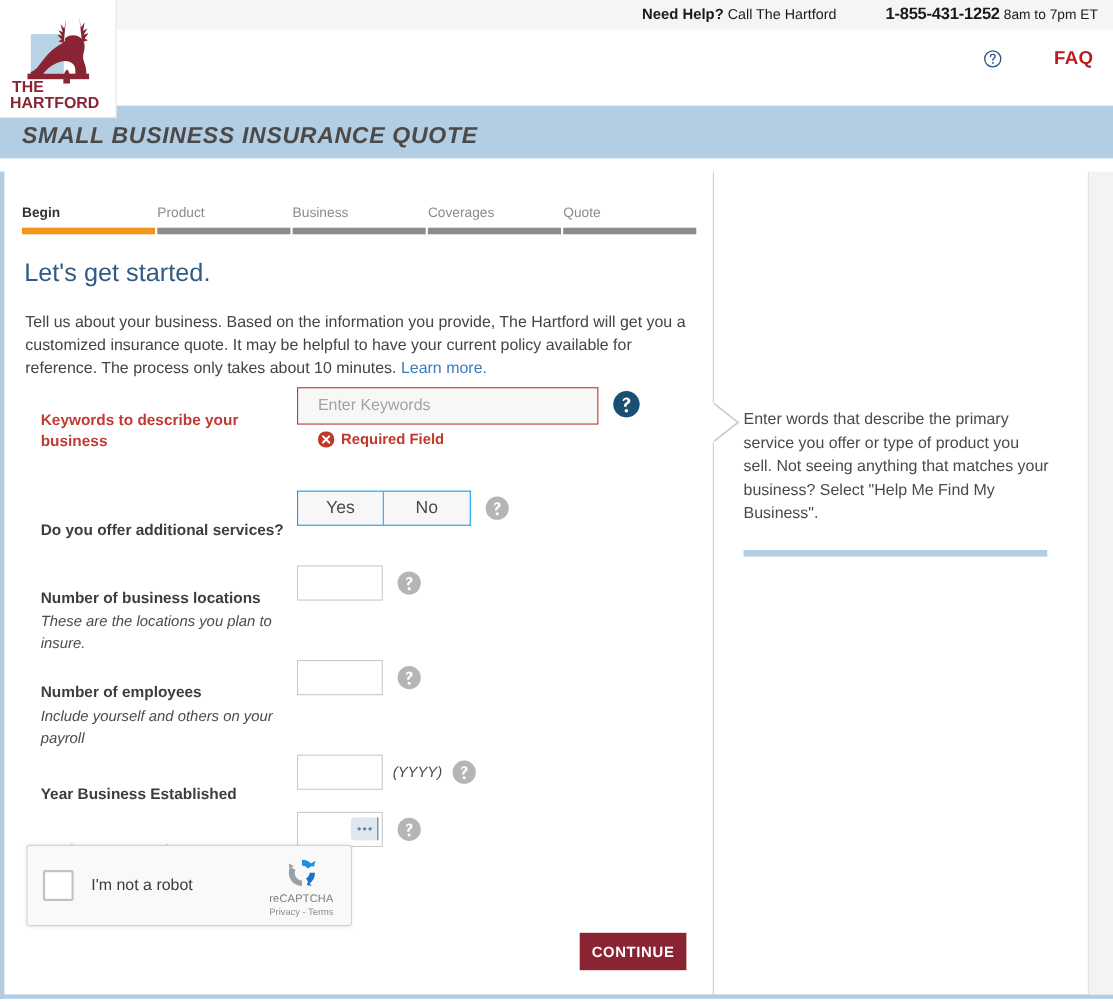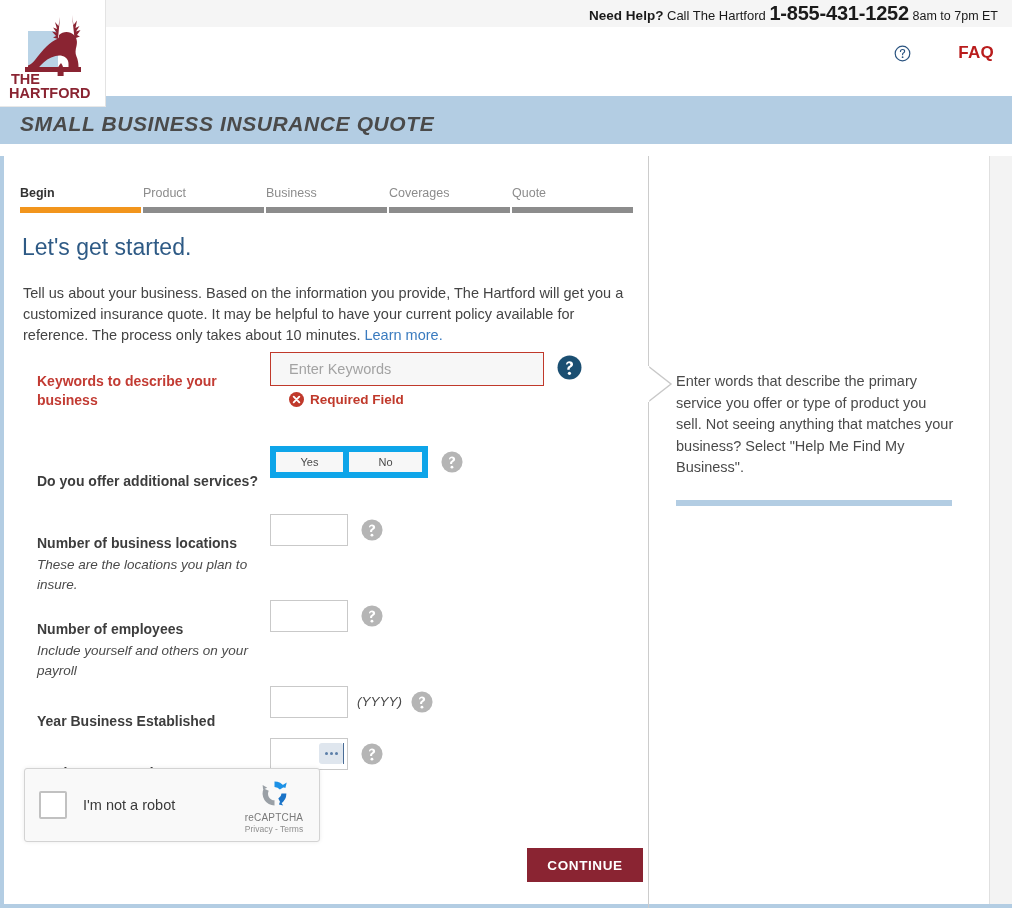--- a/index.html
+++ b/index.html
@@ -29,21 +29,21 @@
     position: absolute;
     right: 14px;
     top: 5px;
     white-space: nowrap;
     color: #1a1a1a;
     font-size: 13px;
     line-height: 16px;
   }
   .nh-bold { font-weight: bold; font-size: 13.5px; }
   .nh-reg { font-weight: normal; font-size: 13px; }
-  .nh-phone { font-weight: bold; font-size: 20px; letter-spacing: -0.2px; }
+  .nh-phone { font-weight: bold; font-size: 15px; letter-spacing: -0.2px; margin-left: 41px; }
   .nh-hours { font-weight: normal; font-size: 12.5px; }
 
   
   .header-row {
     position: absolute;
     top: 27px; left: 0;
     width: 1012px;
     height: 71px;
     background: #ffffff;
   }
@@ -249,23 +249,23 @@
     color: #c0392b;
   }
   .err-badge { width: 15px; height: 15px; display: block; }
 
   
   .toggle-group { display: flex; }
   .toggle-btn {
     width: 79px;
     height: 32px;
     background: #f7f7f7;
-    border: 6px solid #0ea5e9;
+    border: 1px solid #0ea5e9;
     font-family: "Liberation Sans", sans-serif;
-    font-size: 11px;
+    font-size: 16px;
     color: #4a4a4a;
     cursor: pointer;
     box-sizing: border-box;
     padding: 0;
   }
   .toggle-btn + .toggle-btn { border-left: none; }
 
   .yyyy-note {
     font-size: 13.5px;
     font-style: italic;
@@ -342,21 +342,21 @@
   }
   .rc-logo { width: 33px; height: 33px; display: block; margin: 0 auto 2px; }
   .rc-name { font-size: 10px; color: #7a7a7a; letter-spacing: 0.2px; }
   .rc-links { font-size: 8.5px; color: #8e8e8e; margin-top: 1px; }
 
   
   .continue-btn {
     position: absolute;
     left: 523px;
     top: 692px;
-    width: 116px;
+    width: 97px;
     height: 34px;
     background: #8a2432;
     color: #ffffff;
     border: none;
     font-family: "Liberation Sans", sans-serif;
     font-size: 13.5px;
     font-weight: bold;
     letter-spacing: 0.6px;
     cursor: pointer;
   }

